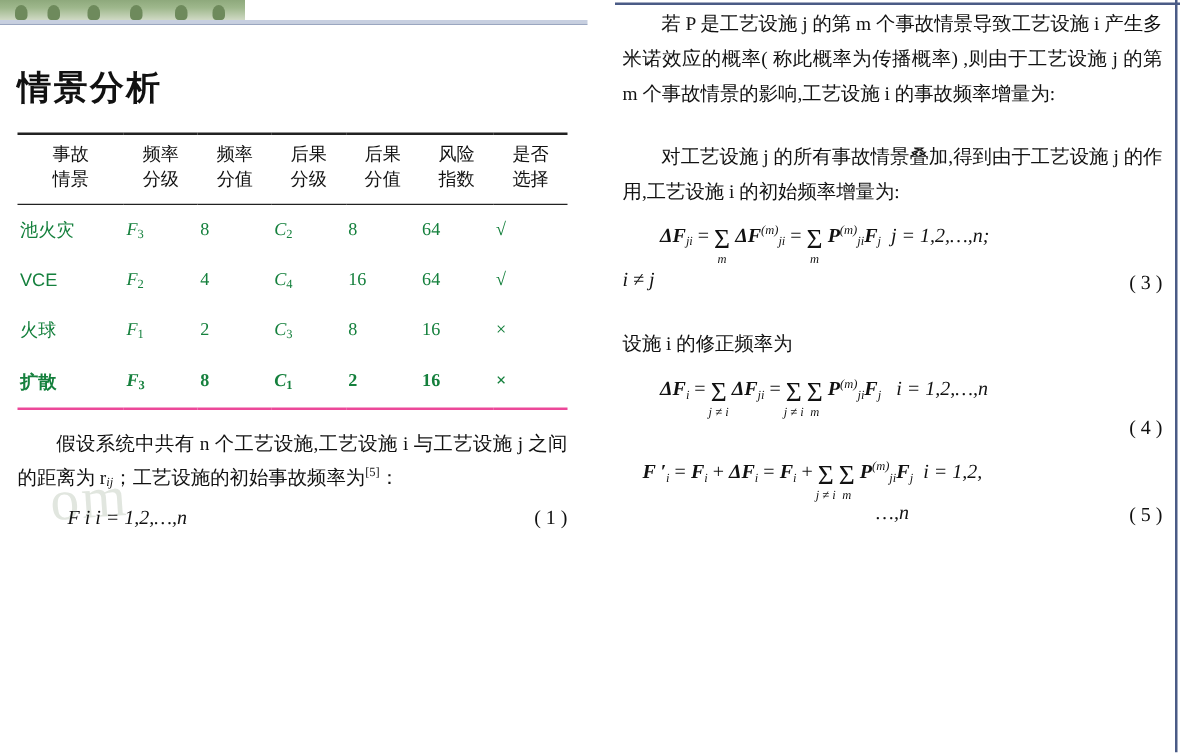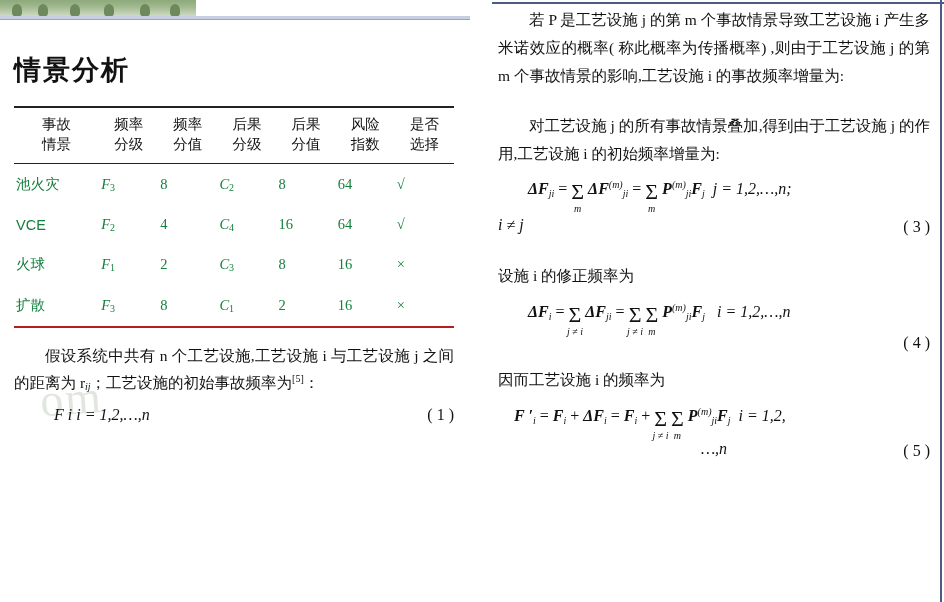--- a/index.html
+++ b/index.html
@@ -91,21 +91,22 @@
     text-align: center;
     line-height: 1.35;
     font-size: 14.5px;
     color: #111;
   }
   table.data thead tr {
     border-top: 2px solid #222;
     border-bottom: 1px solid #222;
   }
   table.data tbody tr:last-child {
-    border-bottom: 2px solid #b91c1c;
+    border-bottom: 2px solid #ec4899;
+    font-weight: bold;
   }
   table.data tbody td {
     text-align: left;
     padding: 11px 2px 11px 2px;
     font-size: 14.5px;
     color: #15803d;
     white-space: nowrap;
   }
   table.data tbody td.name {
     font-family: "Liberation Sans", sans-serif;
@@ -372,23 +373,20 @@
       <span>=</span>
       <span class="bigsum">Σ<span class="lim">j ≠ i</span></span>
       <span class="bigsum">Σ<span class="lim">m</span></span>
       <span class="bold-eq mathi">P</span><span class="supm">(m)</span><span class="subji">ji</span><span class="bold-eq mathi">F</span><span class="subji">j</span>
       &nbsp;&nbsp;<span class="mathi">i = 1,2,…,n</span>
     </div>
     <div class="r-eq" style="margin-top:-4px;height:18px;">
       <span class="eq-num">( 4 )</span>
     </div>
 
-    <div class="r-para" style="margin-top:10px;">
-      <span>因而工艺设施 i 的频率为</span>
-    </div>
 
     <div class="r-eq" style="padding-left:16px;">
       <span class="bold-eq mathi">F ′</span><span class="subji">i</span>
       <span>=</span>
       <span class="bold-eq mathi">F</span><span class="subji">i</span>
       <span>+</span>
       <span class="bold-eq mathi">ΔF</span><span class="subji">i</span>
       <span>=</span>
       <span class="bold-eq mathi">F</span><span class="subji">i</span>
       <span>+</span>

